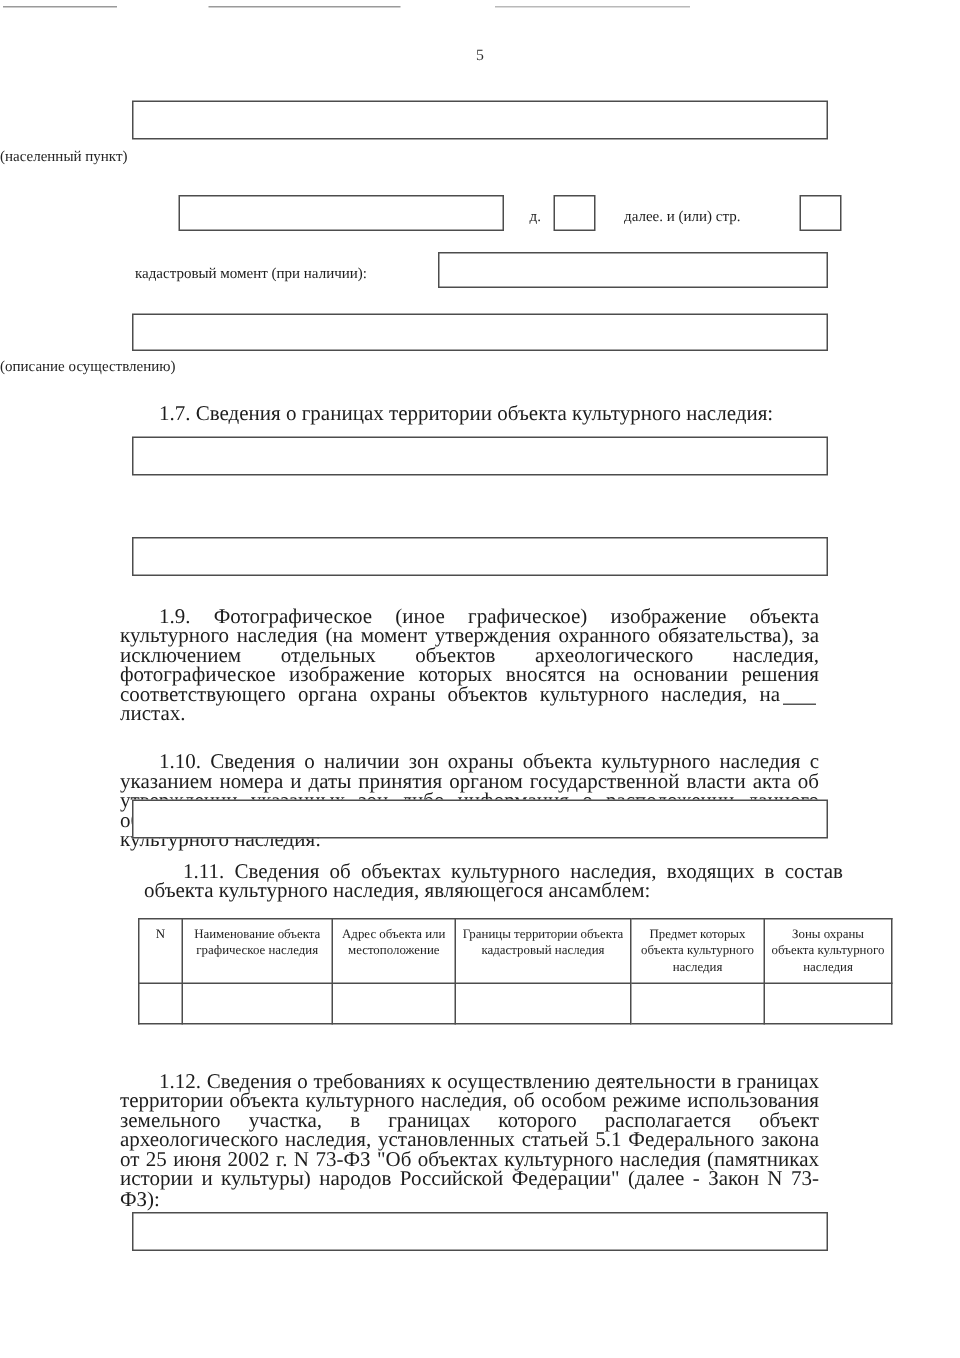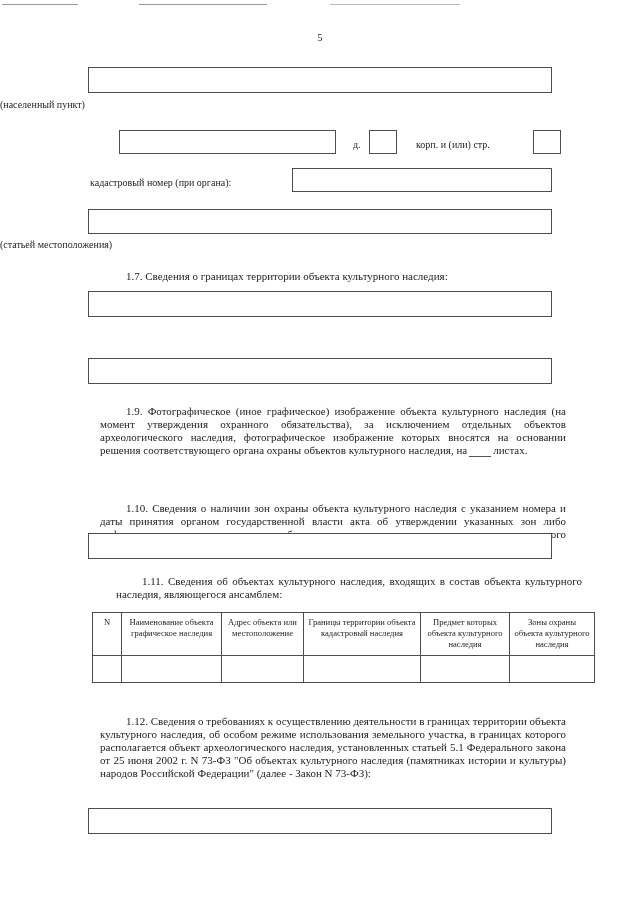--- a/index.html
+++ b/index.html
@@ -66,23 +66,23 @@
   .inline-label {
     position: absolute;
     font-size: 10px;
     color: #1d1d1d;
     white-space: nowrap;
   }
 
   
   .para {
     position: absolute;
-    left: 100px;
+    left: 80px;
     width: 466px;
-    font-size: 11px;
+    font-size: 14px;
     line-height: 13.1px;
     text-align: justify;
     text-justify: inter-word;
     color: #1d1d1d;
     text-indent: 26px;
     hyphens: none;
   }
   .para.short { text-align: left; }
   .para .blank {
     display: inline-block;
@@ -134,28 +134,28 @@
 
   <div class="fieldbox" style="left:88px; top:67px; width:464px; height:26px;"></div>
   <div class="caption" style="top:99px;">(населенный пункт)</div>
 
   <div class="inline-label" style="left:90px; top:139px;margin-left:32px;">ул.</div>
   <div class="fieldbox" style="left:119px; top:130px; width:217px; height:24px;"></div>
 
   <div class="inline-label" style="left:353px; top:139px;">д.</div>
   <div class="fieldbox" style="left:369px; top:130px; width:28px; height:24px;"></div>
 
-  <div class="inline-label" style="left:416px; top:139px;">корп. и (или) стр.</div>
+  <div class="inline-label" style="left:416px; top:139px;">далее. и (или) стр.</div>
   <div class="fieldbox" style="left:533px; top:130px; width:28px; height:24px;"></div>
 
-  <div class="inline-label" style="left:90px; top:177px;">кадастровый номер (при органа):</div>
+  <div class="inline-label" style="left:90px; top:177px;">кадастровый момент (при наличии):</div>
   <div class="fieldbox" style="left:292px; top:168px; width:260px; height:24px;"></div>
 
   <div class="fieldbox" style="left:88px; top:209px; width:464px; height:25px;"></div>
-  <div class="caption" style="top:239px;">(статьей местоположения)</div>
+  <div class="caption" style="top:239px;">(описание осуществлению)</div>
 
   <div class="para short" style="top:270px;">1.7. Сведения о границах территории объекта культурного наследия:</div>
   <div class="fieldbox" style="left:88px; top:291px; width:464px; height:26px;"></div>
 
   <div class="fieldbox" style="left:88px; top:358px; width:464px; height:26px;"></div>
 
   <div class="para" style="top:405px;"><span>1.9. Фотографическое (иное графическое) изображение объекта культурного наследия (на момент утверждения охранного обязательства), за исключением отдельных объектов археологического наследия, фотографическое изображение которых вносятся на основании решения соответствующего органа охраны объектов культурного наследия, на</span><span class="blank"></span><span>листах.</span></div>
 
   <div class="para" style="top:474px;margin-top:28px;">1.10. Сведения о наличии зон охраны объекта культурного наследия с указанием номера и даты принятия органом государственной власти акта об утверждении указанных зон либо информация о расположении данного объекта культурного наследия в границах зон охраны иного объекта культурного наследия:</div>
   <div class="fieldbox" style="left:88px; top:533px; width:464px; height:26px;"></div>

